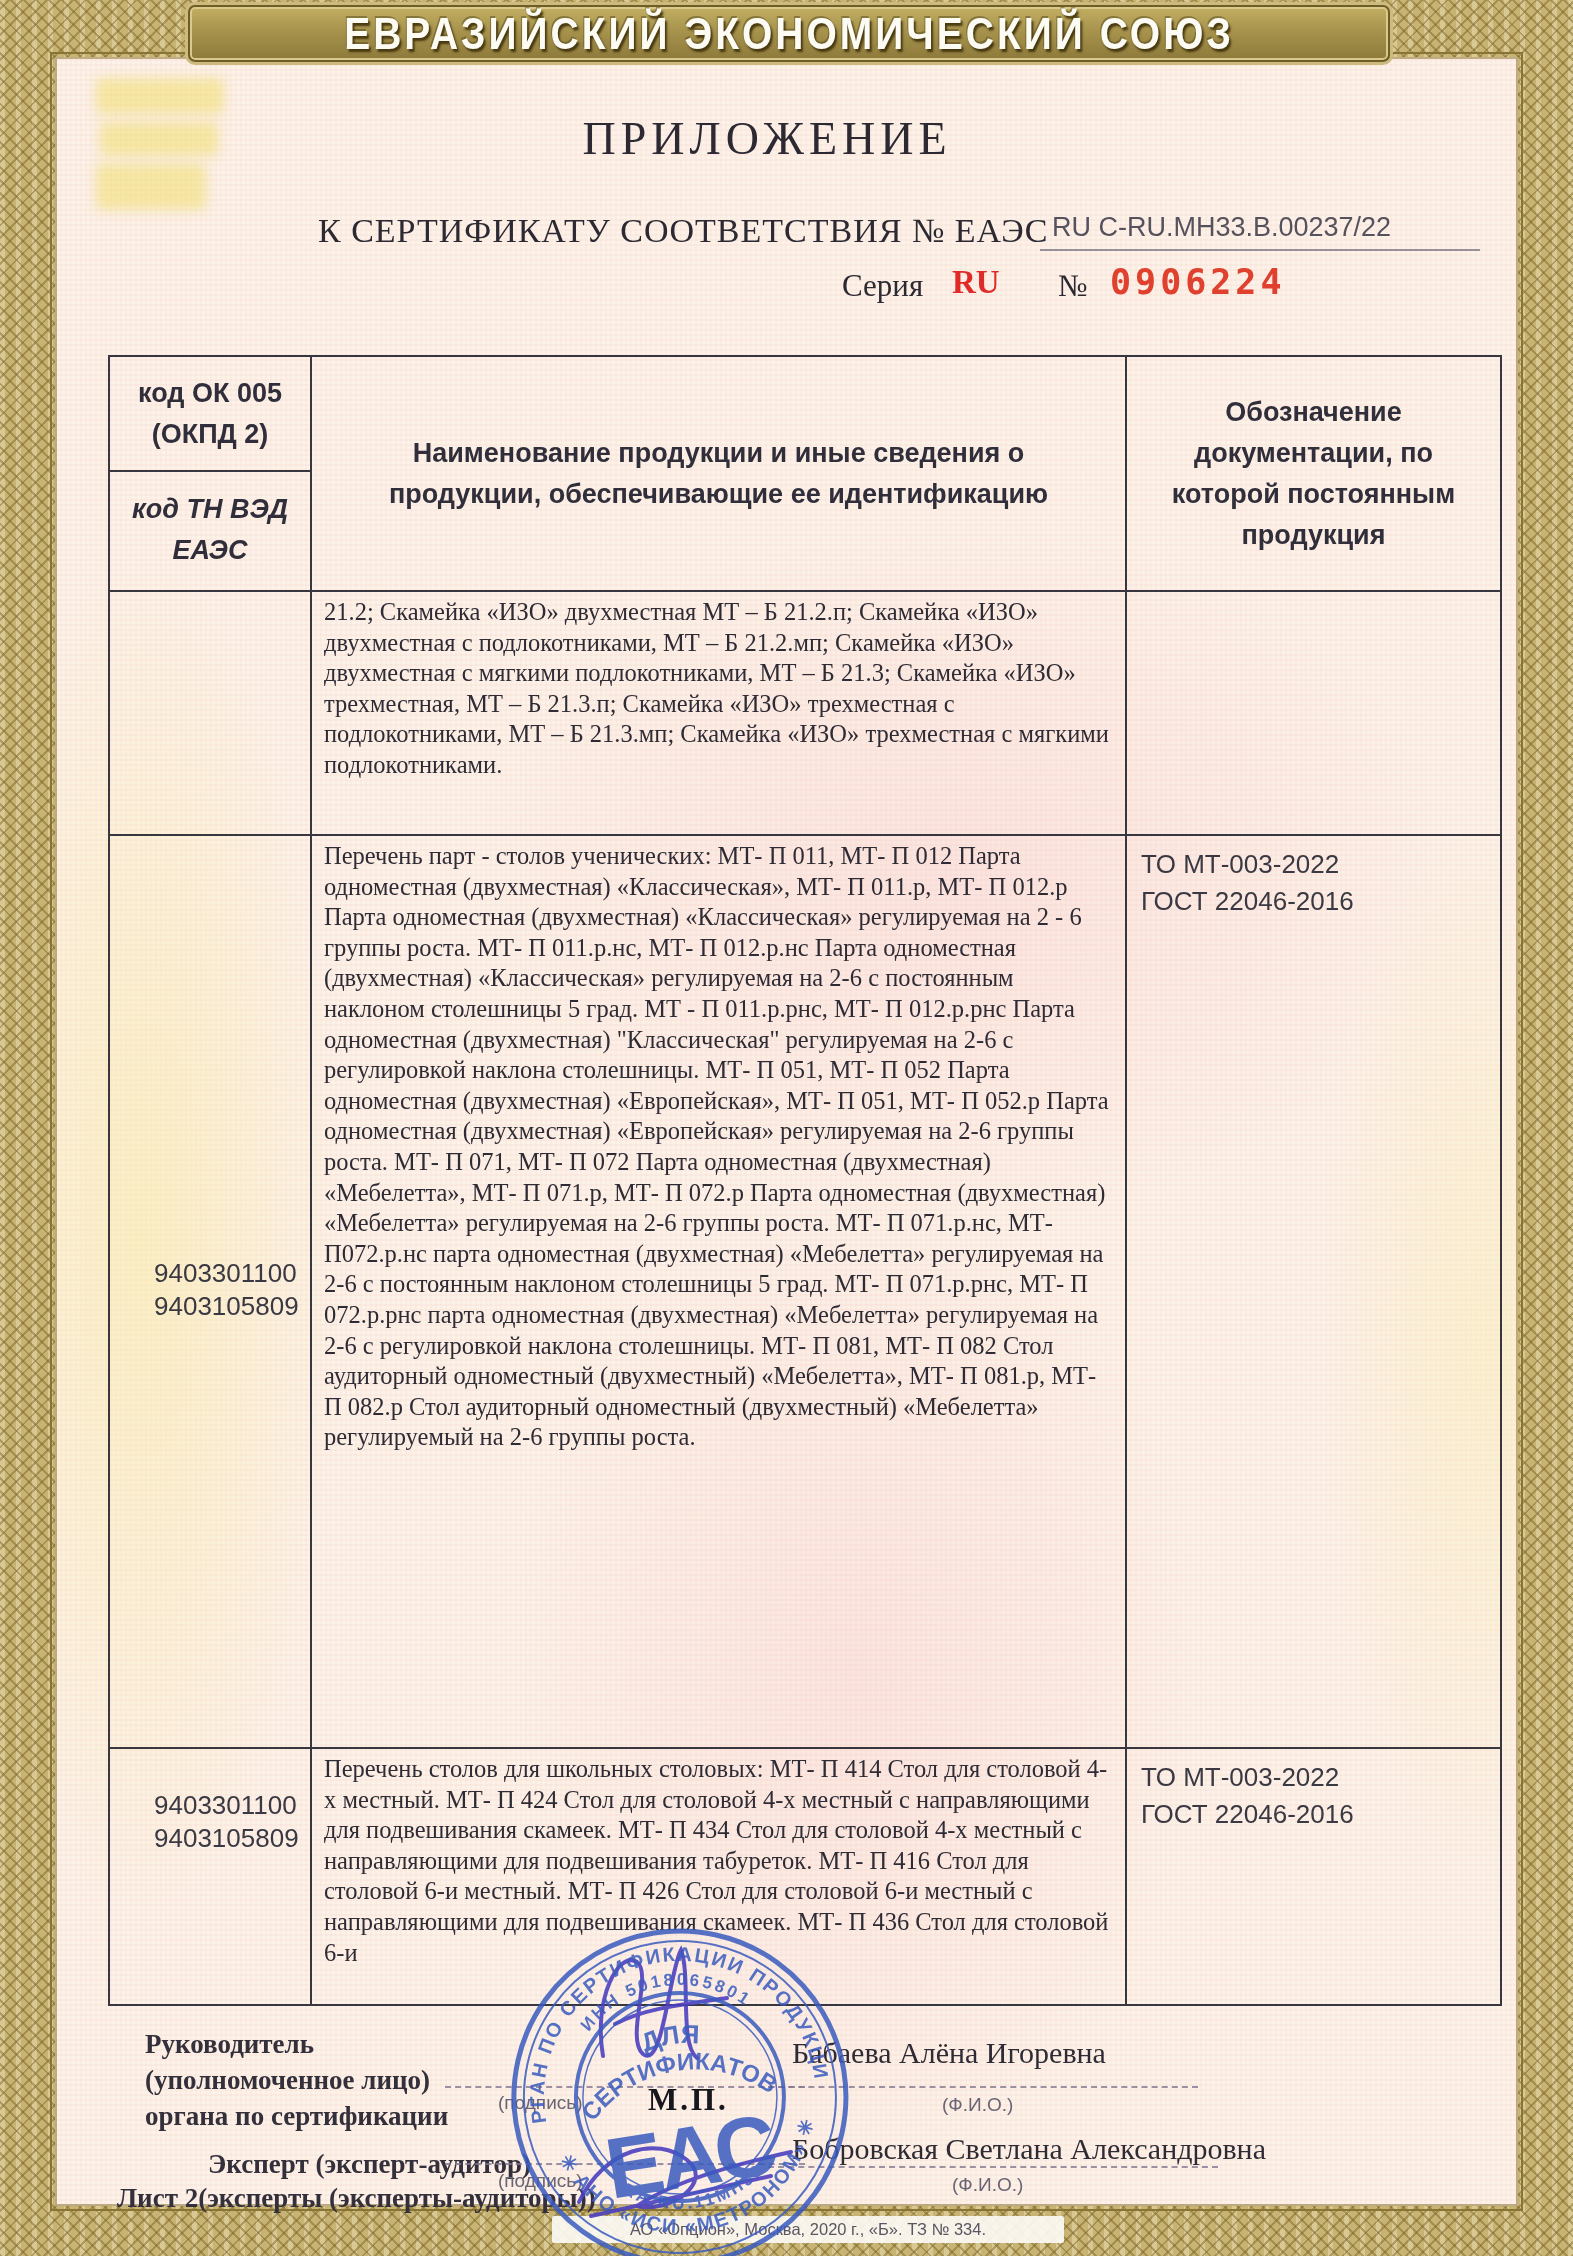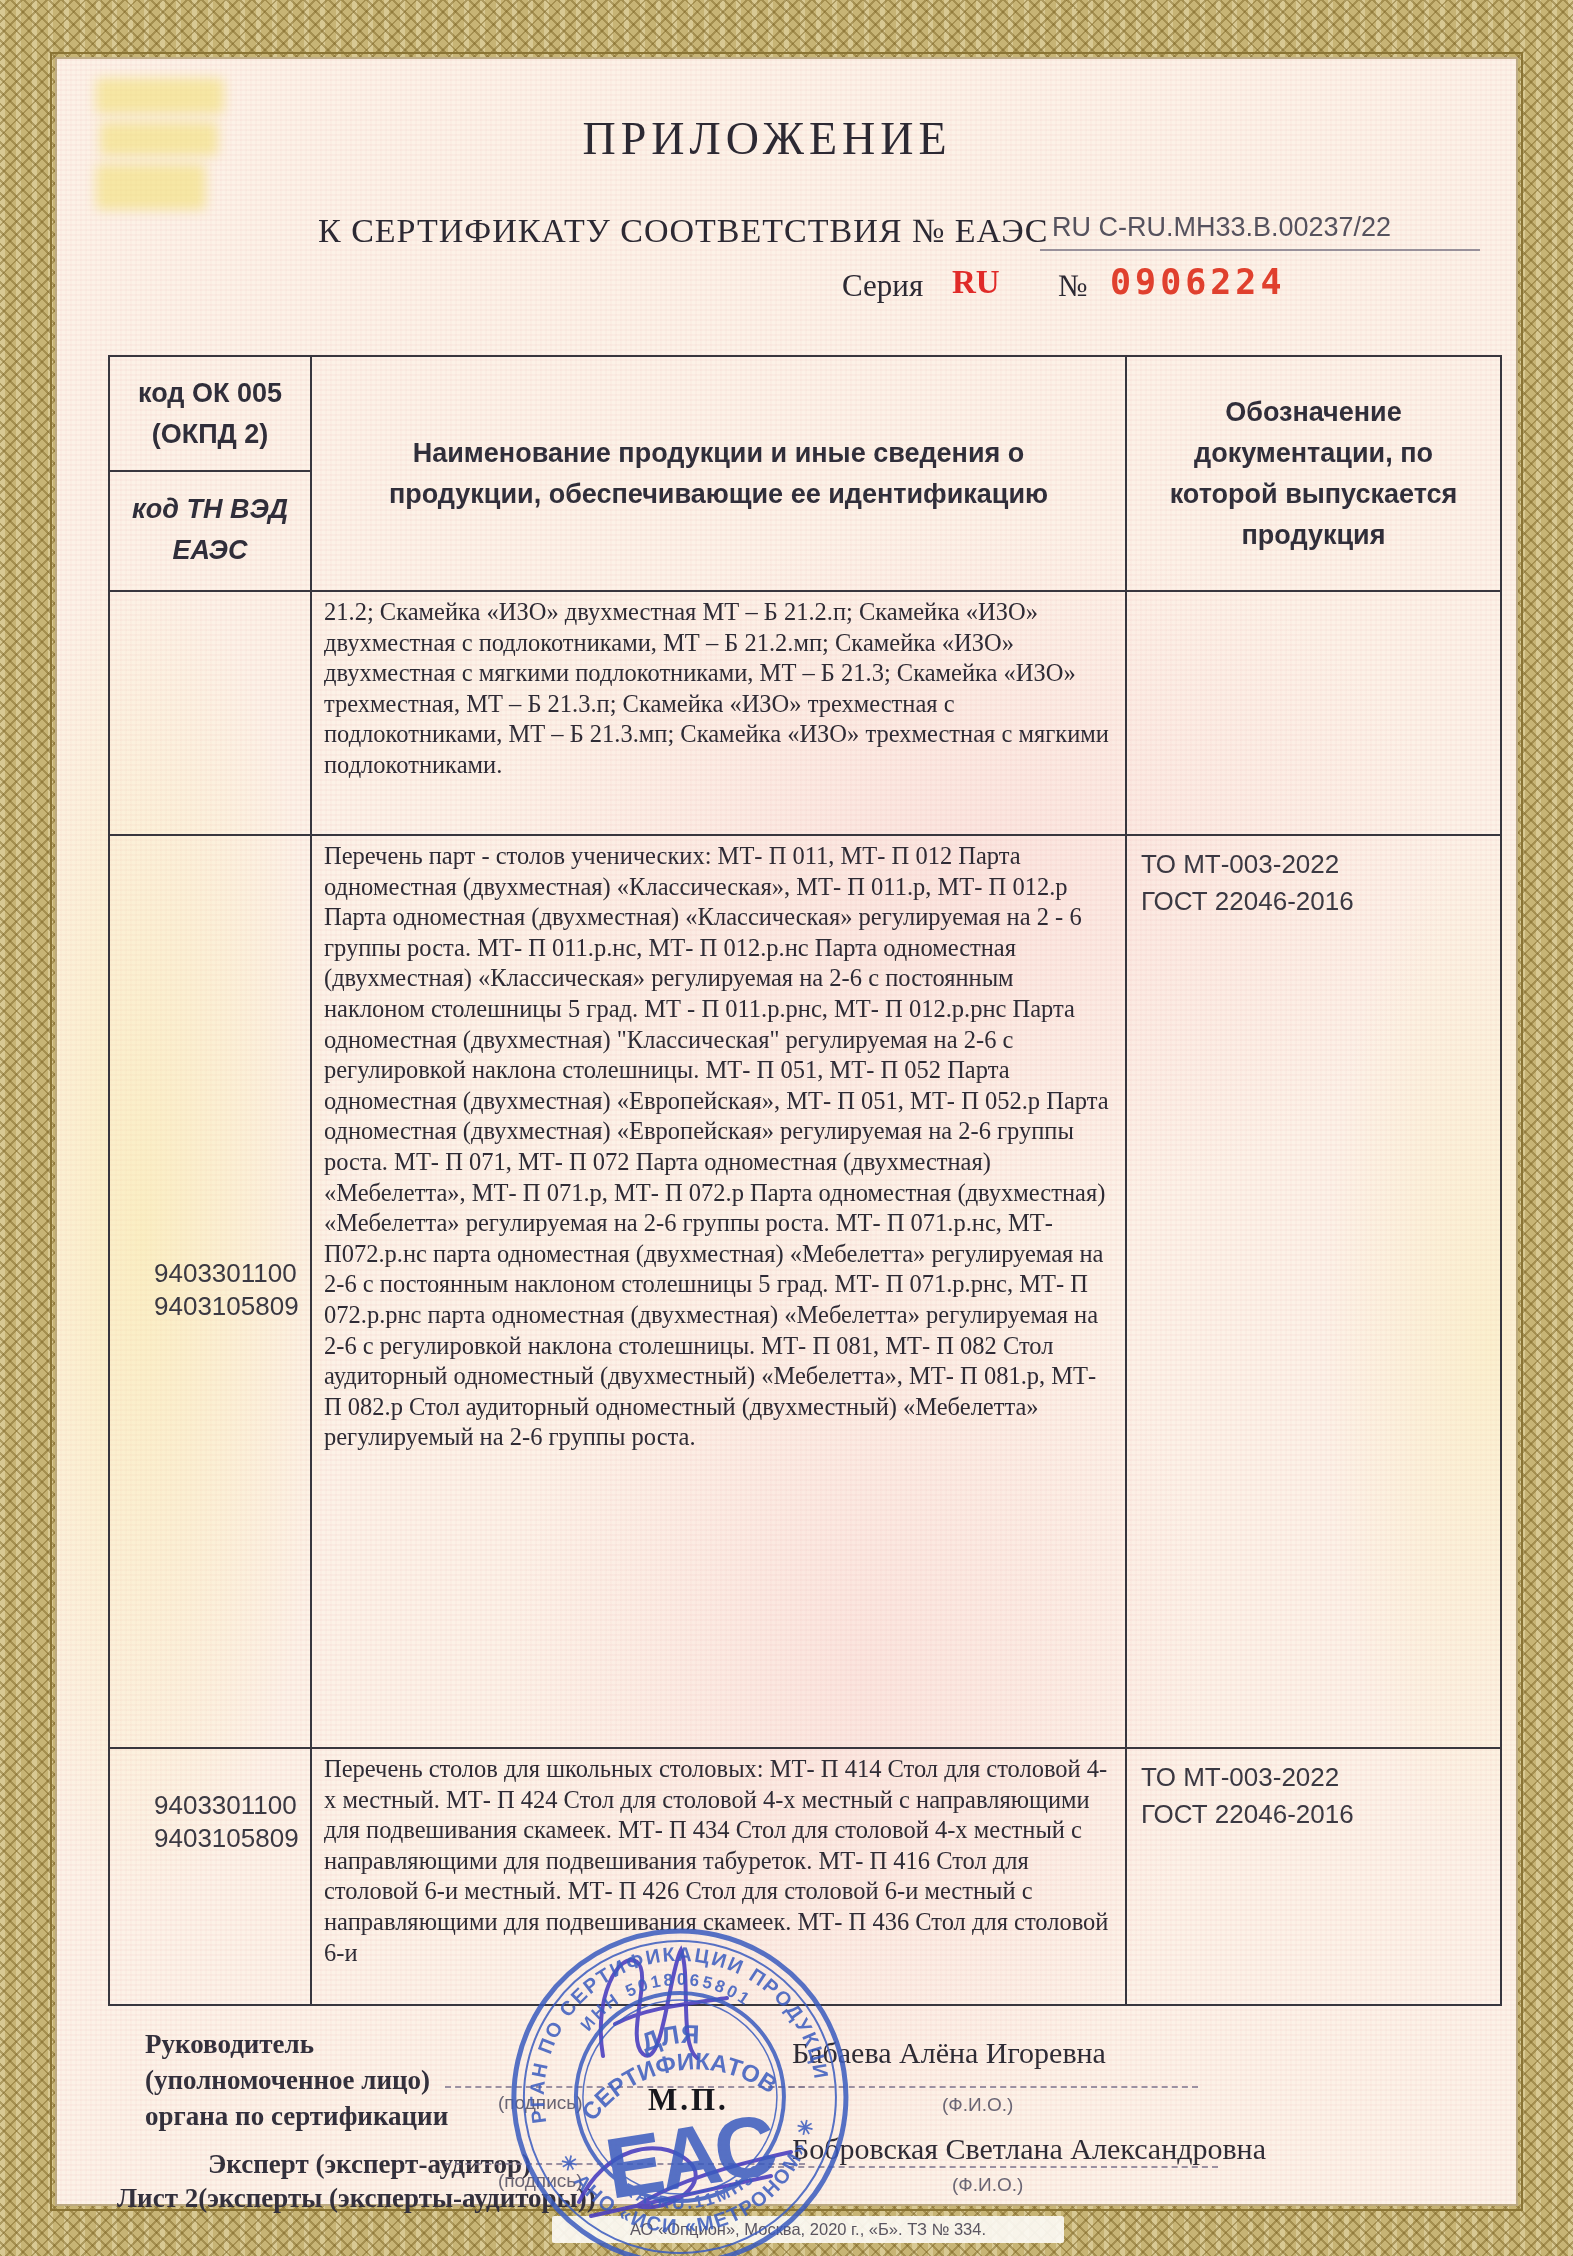--- a/index.html
+++ b/index.html
@@ -89,20 +89,23 @@
 <body>
 
 <div class="page">
   <div class="paper"></div>
   <div class="frame-inner-line"></div>
 
   <div class="abs smudge" style="left:96px;top:78px;width:128px;height:36px;"></div>
   <div class="abs smudge" style="left:100px;top:122px;width:118px;height:34px;"></div>
   <div class="abs smudge" style="left:96px;top:164px;width:110px;height:46px;"></div>
 
+  <div class="abs banner">
+    <span class="banner-text">ЕВРАЗИЙСКИЙ ЭКОНОМИЧЕСКИЙ СОЮЗ</span>
+  </div>
 
   <div class="abs doc-title">ПРИЛОЖЕНИЕ</div>
   <div class="abs subtitle">К СЕРТИФИКАТУ СООТВЕТСТВИЯ № ЕАЭС</div>
   <div class="abs cert-num">RU C-RU.МН33.В.00237/22</div>
   <div class="abs cert-underline"></div>
   <div class="abs series-label">Серия</div>
   <div class="abs series-value">RU</div>
   <div class="abs number-label">№</div>
   <div class="abs number-value">0906224</div>
 
@@ -112,21 +115,21 @@
     <div class="line h-split"></div>
     <div class="line h-header"></div>
     <div class="line h-row1"></div>
     <div class="line h-row2"></div>
 
     <div class="cell hdr preline" style="left:0;top:0;width:200px;height:113px;">код ОК 005
 (ОКПД 2)</div>
     <div class="cell hdr preline" style="left:0;top:113px;width:200px;height:120px;font-style:italic;">код ТН ВЭД
 ЕАЭС</div>
     <div class="cell hdr" style="left:202px;top:0;width:813px;height:233px;padding:0 40px;">Наименование продукции и иные сведения о продукции, обеспечивающие ее идентификацию</div>
-    <div class="cell hdr" style="left:1017px;top:0;width:373px;height:233px;padding:0 30px;">Обозначение документации, по которой выпускается продукция</div>
+    <div class="cell hdr" style="left:1017px;top:0;width:373px;height:233px;padding:0 30px;">Обозначение документации, по которой постоянным продукция</div>
 
     <div class="cell desc" style="left:202px;top:235px;width:813px;height:242px;">21.2; Скамейка «ИЗО» двухместная МТ – Б 21.2.п; Скамейка «ИЗО» двухместная с подлокотниками, МТ – Б 21.2.мп; Скамейка «ИЗО» двухместная с мягкими подлокотниками, МТ – Б 21.3; Скамейка «ИЗО» трехместная, МТ – Б 21.3.п; Скамейка «ИЗО» трехместная с подлокотниками, МТ – Б 21.3.мп; Скамейка «ИЗО» трехместная с мягкими подлокотниками.</div>
 
     <div class="cell codes preline" style="left:0;top:900px;width:200px;">9403301100
 9403105809</div>
     <div class="cell desc" style="left:202px;top:479px;width:813px;height:910px;">Перечень парт - столов ученических:
 МТ- П 011, МТ- П 012 Парта одноместная (двухместная) «Классическая», МТ- П 011.р, МТ- П 012.р Парта одноместная (двухместная) «Классическая» регулируемая на 2 - 6 группы роста. МТ- П 011.р.нс, МТ- П 012.р.нс Парта одноместная (двухместная) «Классическая» регулируемая на 2-6 с постоянным наклоном столешницы 5 град. МТ - П 011.р.рнс, МТ- П 012.р.рнс Парта одноместная (двухместная) "Классическая" регулируемая на 2-6 с регулировкой наклона столешницы. МТ- П 051, МТ- П 052 Парта одноместная (двухместная) «Европейская», МТ- П 051, МТ- П 052.р Парта одноместная (двухместная) «Европейская» регулируемая на 2-6 группы роста. МТ- П 071, МТ- П 072 Парта одноместная (двухместная) «Мебелетта», МТ- П 071.р, МТ- П 072.р Парта одноместная (двухместная) «Мебелетта» регулируемая на 2-6 группы роста. МТ- П 071.р.нс, МТ- П072.р.нс парта одноместная (двухместная) «Мебелетта» регулируемая на 2-6 с постоянным наклоном столешницы 5 град. МТ- П 071.р.рнс, МТ- П 072.р.рнс парта одноместная (двухместная) «Мебелетта» регулируемая на 2-6 с регулировкой наклона столешницы. МТ- П 081, МТ- П 082 Стол аудиторный одноместный (двухместный) «Мебелетта», МТ- П 081.р, МТ- П 082.р Стол аудиторный одноместный (двухместный) «Мебелетта» регулируемый на 2-6 группы роста.</div>
     <div class="cell docs preline" style="left:1017px;top:479px;width:373px;">ТО МТ-003-2022
 ГОСТ 22046-2016</div>
 

